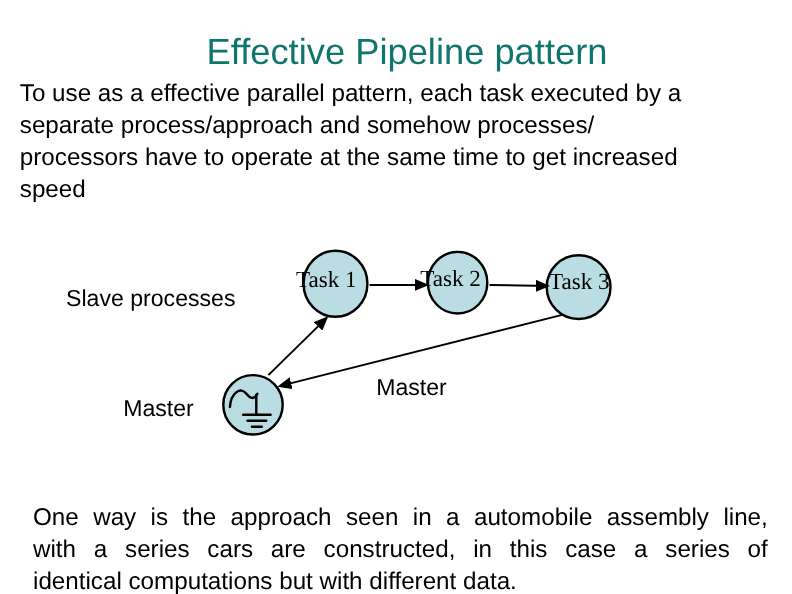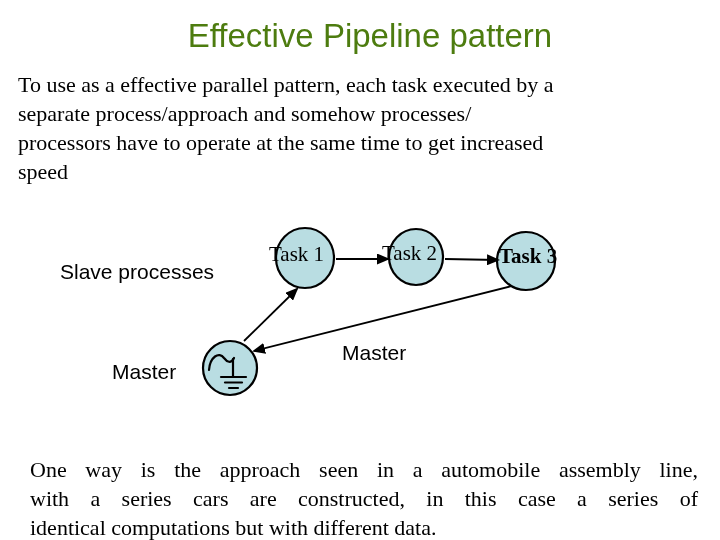--- a/index.html
+++ b/index.html
@@ -8,29 +8,29 @@
     background: #ffffff;
     position: relative;
     overflow: hidden;
     font-family: "Liberation Sans", sans-serif;
     color: #000000;
   }
   .slide { position: absolute; inset: 0; }
 
   .title {
     position: absolute;
-    left: 20px; right: 0; top: 16px;
+    left: 20px; right: 0; top: 27px;
     text-align: center;
     font-size: 33px;
     line-height: 1.2;
-    color: #4d7c0f;
+    color: #0f766e;
     white-space: nowrap;
   }
 
-  .para { position: absolute; font-size: 22px; line-height: 29px; font-family: Liberation Serif, serif; }
+  .para { position: absolute; font-size: 22px; line-height: 29px; }
   .para .line { white-space: nowrap; }
 
   .para-intro { left: 18px; top: 70px; }
 
   .para-conclusion { left: 30px; top: 455px; width: 668px; }
   .para-conclusion .line {
     white-space: normal;
     text-align: justify;
     text-align-last: justify;
   }
@@ -43,21 +43,21 @@
 
   .task-label {
     position: absolute;
     font-family: "Liberation Serif", serif;
     font-size: 21px; line-height: 23px;
     white-space: nowrap;
     margin-top: 44px;
   }
   .task-label-1 { left: 269px; top: 199px; }
   .task-label-2 { left: 382px; top: 198px; text-align: center; }
-  .task-label-3 { left: 499px; top: 201px; font-weight: bold; }
+  .task-label-3 { left: 499px; top: 201px; }
 
   svg.diagram { position: absolute; left: 0; top: 0; }
 </style>
 </head>
 <body>
 
 <div class="slide">
 
   <div class="title">Effective Pipeline pattern</div>
 

